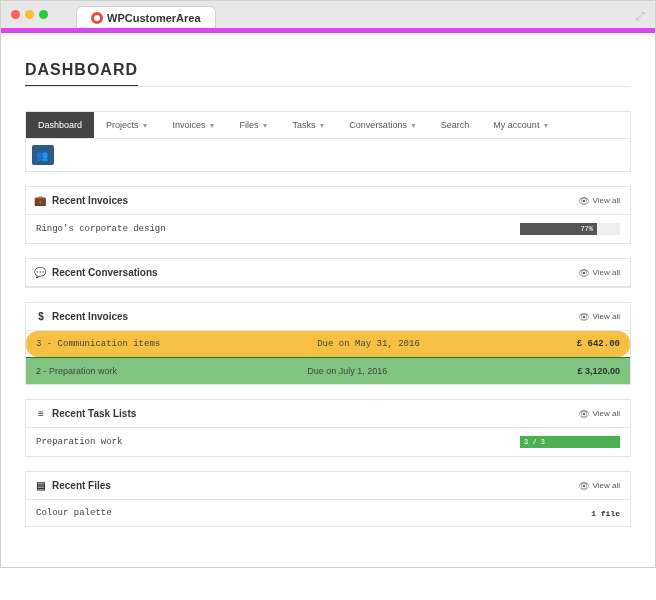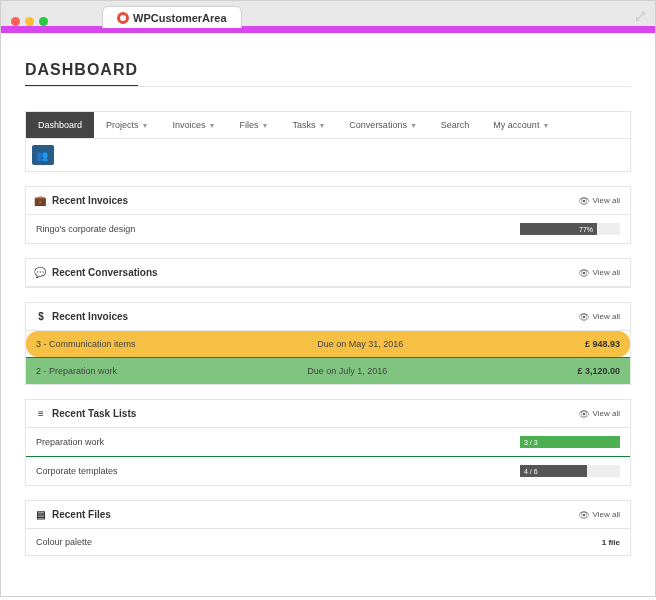--- a/index.html
+++ b/index.html
@@ -1,18 +1,18 @@
 <!DOCTYPE html>
 <html><head>
 <meta charset="utf-8">
 <style>
 * { box-sizing: border-box; margin: 0; padding: 0; }
 body { font-family: -apple-system, Helvetica, Arial, sans-serif; background: #fff; font-size: 10px; color: #333; }
 .browser-frame { width: 656px; border: 1px solid #d0d0d0; }
-.chrome-bar { height: 32px; background: #e8e8e8; border-bottom: 7px solid #d946ef; position: relative; display: flex; align-items: flex-end; gap: 26px; }
+.chrome-bar { height: 32px; background: #e8e8e8; border-bottom: 5px solid #d946ef; position: relative; display: flex; align-items: center; }
 .dots { display: flex; gap: 5px; padding-left: 10px; }
 .dot { width: 9px; height: 9px; border-radius: 50%; }
 .dot.r { background: #ff5f56; } .dot.y { background: #ffbd2e; } .dot.g { background: #27c93f; }
 .tab { background: #fff; border: 1px solid #d0d0d0; border-bottom: none; border-top-left-radius: 6px; border-top-right-radius: 6px; padding: 5px 14px 4px; margin-left: 28px; display: flex; align-items: center; gap: 4px; font-weight: bold; font-size: 11px; position: relative; top: 2px; }
 .tab-icon { width: 12px; height: 12px; border-radius: 50%; background: #fff; border: 3px solid #e84c3d; display: inline-block; }
 .expand-icon { position: absolute; right: 10px; top: 8px; color: #bbb; font-size: 12px; }
 .content { padding: 28px 24px 40px; background: #fff; }
 h1 { font-size: 16px; font-weight: bold; letter-spacing: 1px; border-bottom: 2px solid #333; width: fit-content; padding-bottom: 6px; margin-bottom: 0; }
 .hr { height: 1px; background: #e5e5e5; margin-bottom: 24px; margin-top: -1px; }
 .nav { border: 1px solid #e5e5e5; display: flex; font-size: 9px; }
@@ -20,21 +20,21 @@
 .nav-item.active { background: #444; color: #fff; }
 .caret { font-size: 7px; opacity: .6; }
 .toolbar { border: 1px solid #e5e5e5; border-top: none; padding: 6px; }
 .tool-btn { width: 22px; height: 20px; background: #2a5c8a; color: #fff; display: flex; align-items: center; justify-content: center; font-size: 10px; border-radius: 2px; }
 .panel { border: 1px solid #e5e5e5; margin-top: 14px; }
 .panel-head { display: flex; align-items: center; justify-content: space-between; padding: 8px 10px; border-bottom: 1px solid #e5e5e5; }
 .panel-title { display: flex; align-items: center; gap: 6px; font-weight: bold; font-size: 10px; }
 .view-all { font-size: 8px; color: #555; display: flex; align-items: center; gap: 3px; }
 .eye { font-size: 9px; }
 .row { display: flex; align-items: center; justify-content: space-between; padding: 8px 10px; border-top: 1px solid #15803d; font-size: 9px; }
-.panel .row:first-of-type { border-top: none; }
+.panel .row:first-of-type { border-top: none; font-family: Liberation Mono, monospace; }
 .row.yellow { background: #f5c043; border-radius: 12px; }
 .row.green { background: #7fc57f; }
 .row-left { color: #444; }
 .row-mid { color: #444; }
 .row-right { font-weight: bold; }
 .progress { width: 100px; height: 12px; background: #eee; position: relative; font-size: 7px; color: #fff; }
 .progress-fill { height: 100%; background: #555; display: flex; align-items: center; justify-content: flex-end; padding-right: 4px; }
 .progress-fill.green { background: #4caf50; }
 .meta { font-size: 8px; font-weight: bold; display: flex; align-items: center; gap: 3px; }
 .icon { display: inline-flex; width: 10px; justify-content: center; }
@@ -140,21 +140,21 @@
           </div>
         <div class="view-all">
             <span class="eye">👁</span>
             <span>View all</span>
           </div>
       </div>
       <div id="rows-invoices">
           <div class="row yellow">
             <span class="row-left">3 - Communication items</span>
             <span class="row-mid">Due on May 31, 2016</span>
-            <span class="row-right">£ 948.93</span>
+            <span class="row-right">£ 642.00</span>
           </div>
           <div class="row green">
             <span class="row-left">2 - Preparation work</span>
             <span class="row-mid">Due on July 1, 2016</span>
             <span class="row-right">£ 3,120.00</span>
           </div>
         </div>
     </div>
 
     <div class="panel">
@@ -168,26 +168,20 @@
             <span>View all</span>
           </div>
       </div>
       <div id="rows-tasks">
           <div class="row">
             <span class="row-left">Preparation work</span>
             <div class="progress">
               <div class="progress-fill green" style="width:100%;justify-content:flex-start;padding-left:4px">3 / 3</div>
             </div>
           </div>
-          <div class="row">
-            <span class="row-left">Corporate templates</span>
-            <div class="progress">
-              <div class="progress-fill " style="width:67%;justify-content:flex-start;padding-left:4px">4 / 6</div>
-            </div>
-          </div>
         </div>
     </div>
 
     <div class="panel">
       <div class="panel-head">
         <div class="panel-title">
             <span class="icon">▤</span>
             <span>Recent Files</span>
           </div>
         <div class="view-all">

